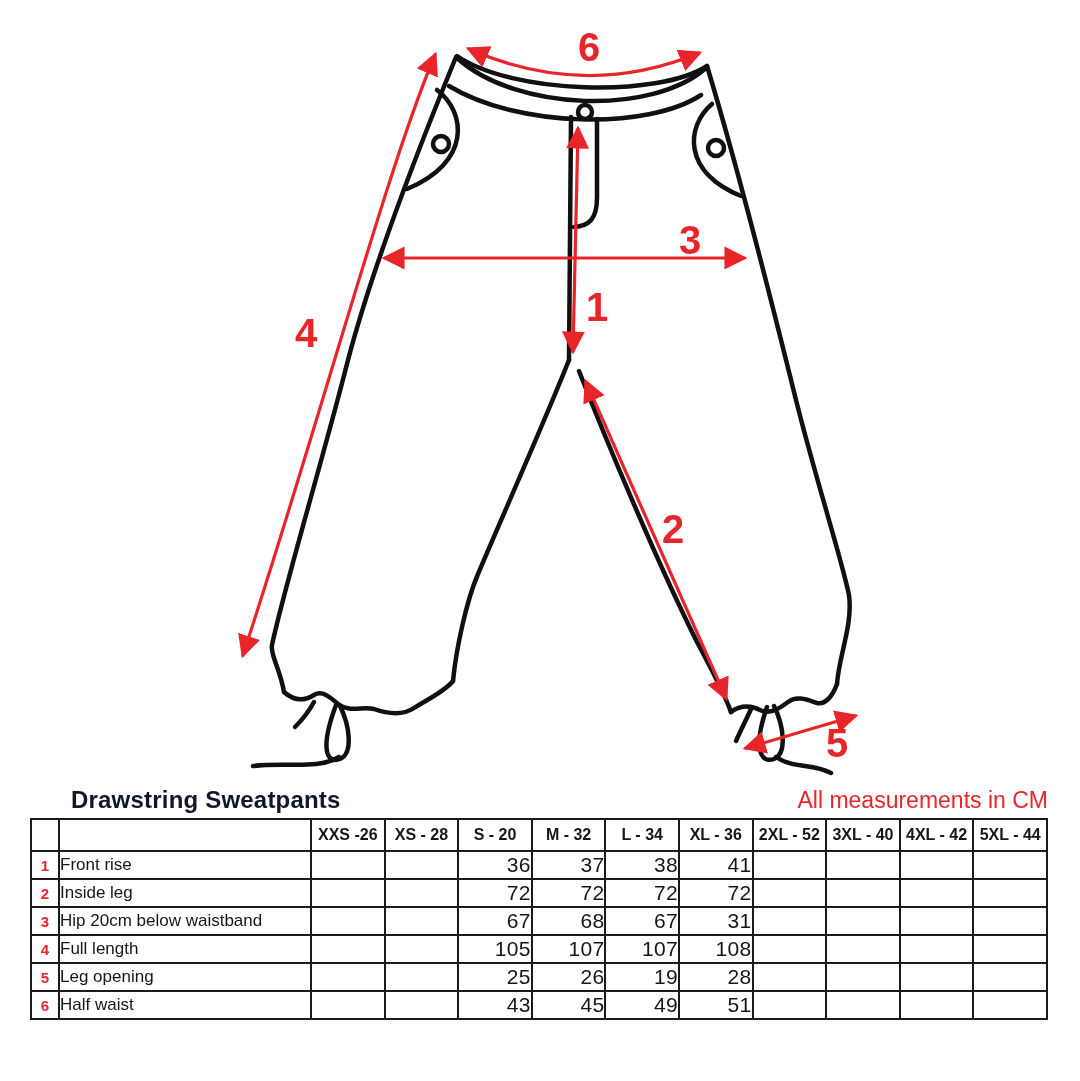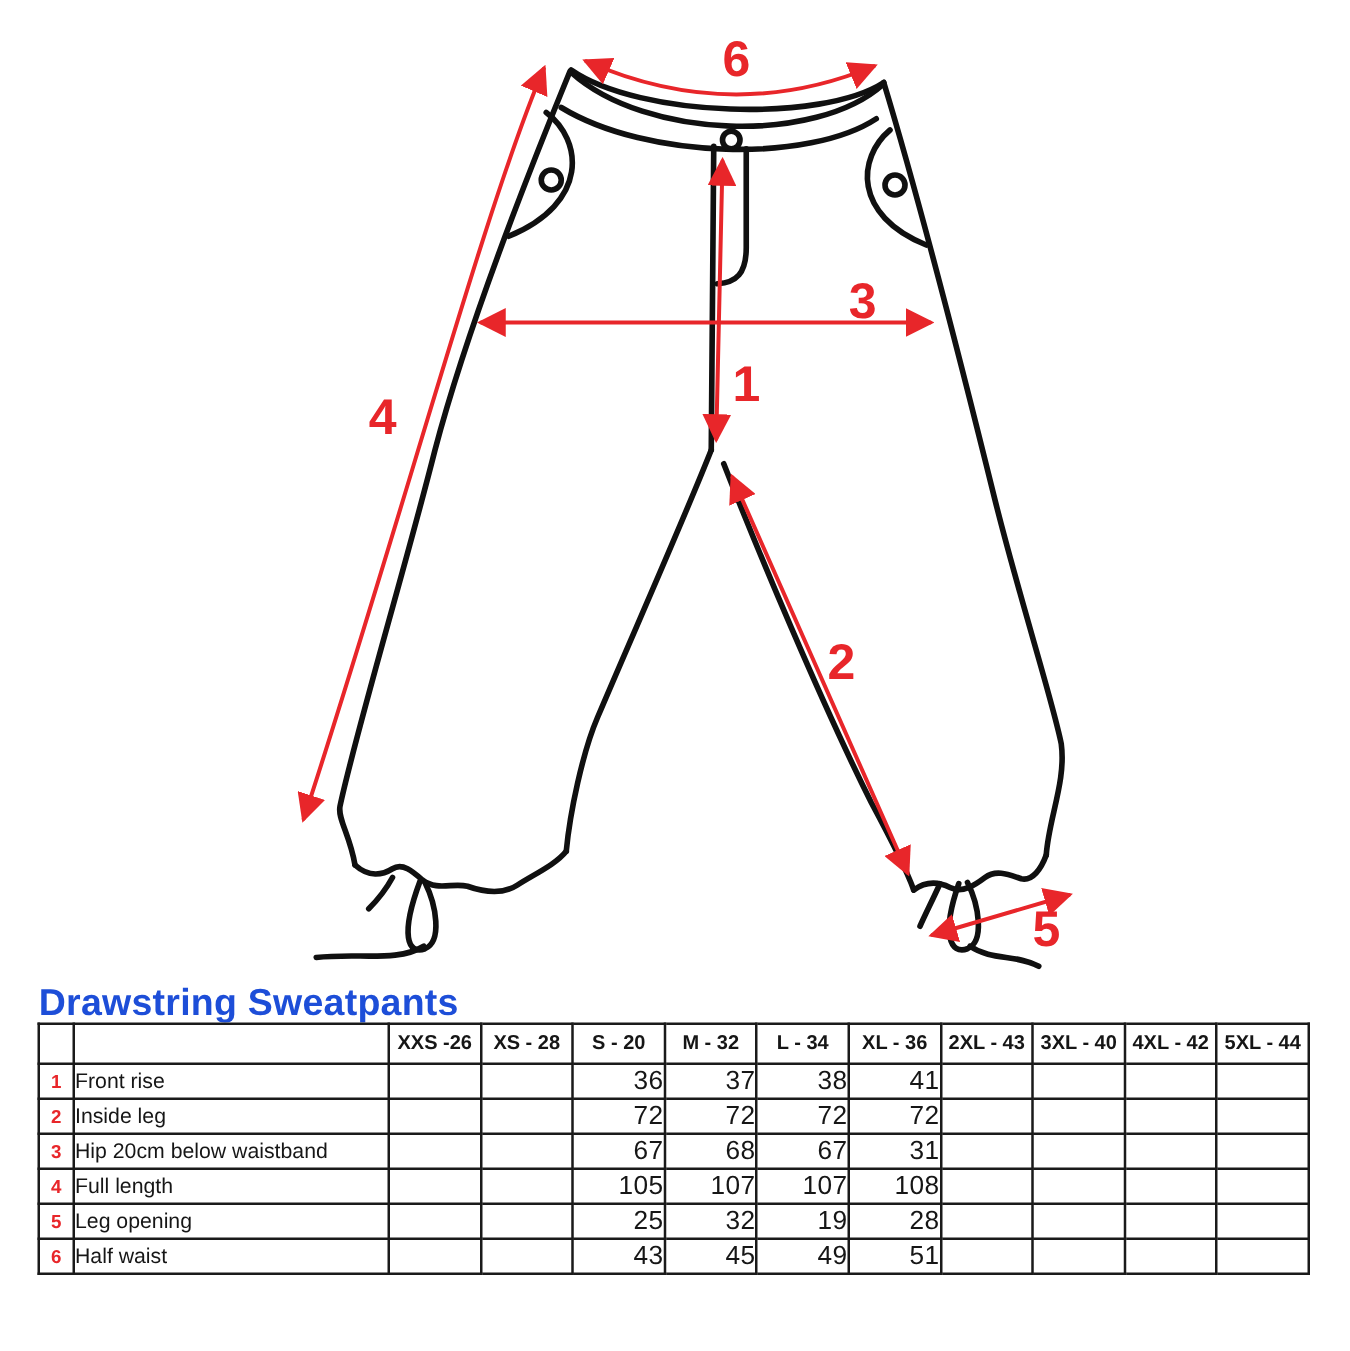--- a/index.html
+++ b/index.html
@@ -11,21 +11,21 @@
     color:#161616;
     overflow:hidden;
   }
   .diagram-wrap{position:absolute;left:0;top:0;width:1080px;height:790px;}
   .diagram-wrap svg{display:block;width:100%;height:100%;}
 
   .caption-row{
     position:absolute;left:31px;right:32px;top:786px;
     display:flex;justify-content:space-between;align-items:baseline;
   }
-  .sheet-title{font-size:30px;font-weight:600;letter-spacing:.2px;color:#1d4ed8;}
+  .sheet-title{font-size:24px;font-weight:600;letter-spacing:.2px;color:#0f172a;margin-left:40px;}
   .unit-note{font-size:23px;font-weight:500;}
 
   table.size-table{
     position:absolute;left:30px;top:818px;width:1018px;
     border-collapse:collapse;table-layout:fixed;
     background:#fff;
   }
   table.size-table th, table.size-table td{
     border:2px solid #1a1a1a;
     padding:0;
@@ -96,20 +96,21 @@
         <text x="679" y="254">3</text>
         <text x="295" y="347">4</text>
         <text x="826" y="757">5</text>
         <text x="578" y="61">6</text>
       </g>
     </svg>
   </div>
 
   <div class="caption-row">
     <div class="sheet-title">Drawstring Sweatpants</div>
+    <div class="unit-note" style="color: rgb(232, 38, 42);">All measurements in CM</div>
   </div>
 
   <table class="size-table">
     <colgroup>
       <col style="width:28px">
         <col style="width:252px">
       <col>
         <col>
         <col>
         <col>
@@ -124,21 +125,21 @@
       <tr>
         <th></th>
         <th></th>
 
       <th>XXS -26</th>
           <th>XS - 28</th>
           <th>S - 20</th>
           <th>M - 32</th>
           <th>L - 34</th>
           <th>XL - 36</th>
-          <th>2XL - 43</th>
+          <th>2XL - 52</th>
           <th>3XL - 40</th>
           <th>4XL - 42</th>
           <th>5XL - 44</th>
         </tr>
     </thead>
     <tbody>
 
     <tr>
           <td class="idx" style="color: rgb(232, 38, 42);">1</td>
           <td class="lbl">Front rise</td>
@@ -194,21 +195,21 @@
           <td class="val"></td>
           <td class="val"></td>
           <td class="val"></td>
         </tr>
         <tr>
           <td class="idx" style="color: rgb(232, 38, 42);">5</td>
           <td class="lbl">Leg opening</td>
           <td class="val"></td>
           <td class="val"></td>
           <td class="val">25</td>
-          <td class="val">32</td>
+          <td class="val">26</td>
           <td class="val">19</td>
           <td class="val">28</td>
           <td class="val"></td>
           <td class="val"></td>
           <td class="val"></td>
           <td class="val"></td>
         </tr>
         <tr>
           <td class="idx" style="color: rgb(232, 38, 42);">6</td>
           <td class="lbl">Half waist</td>

